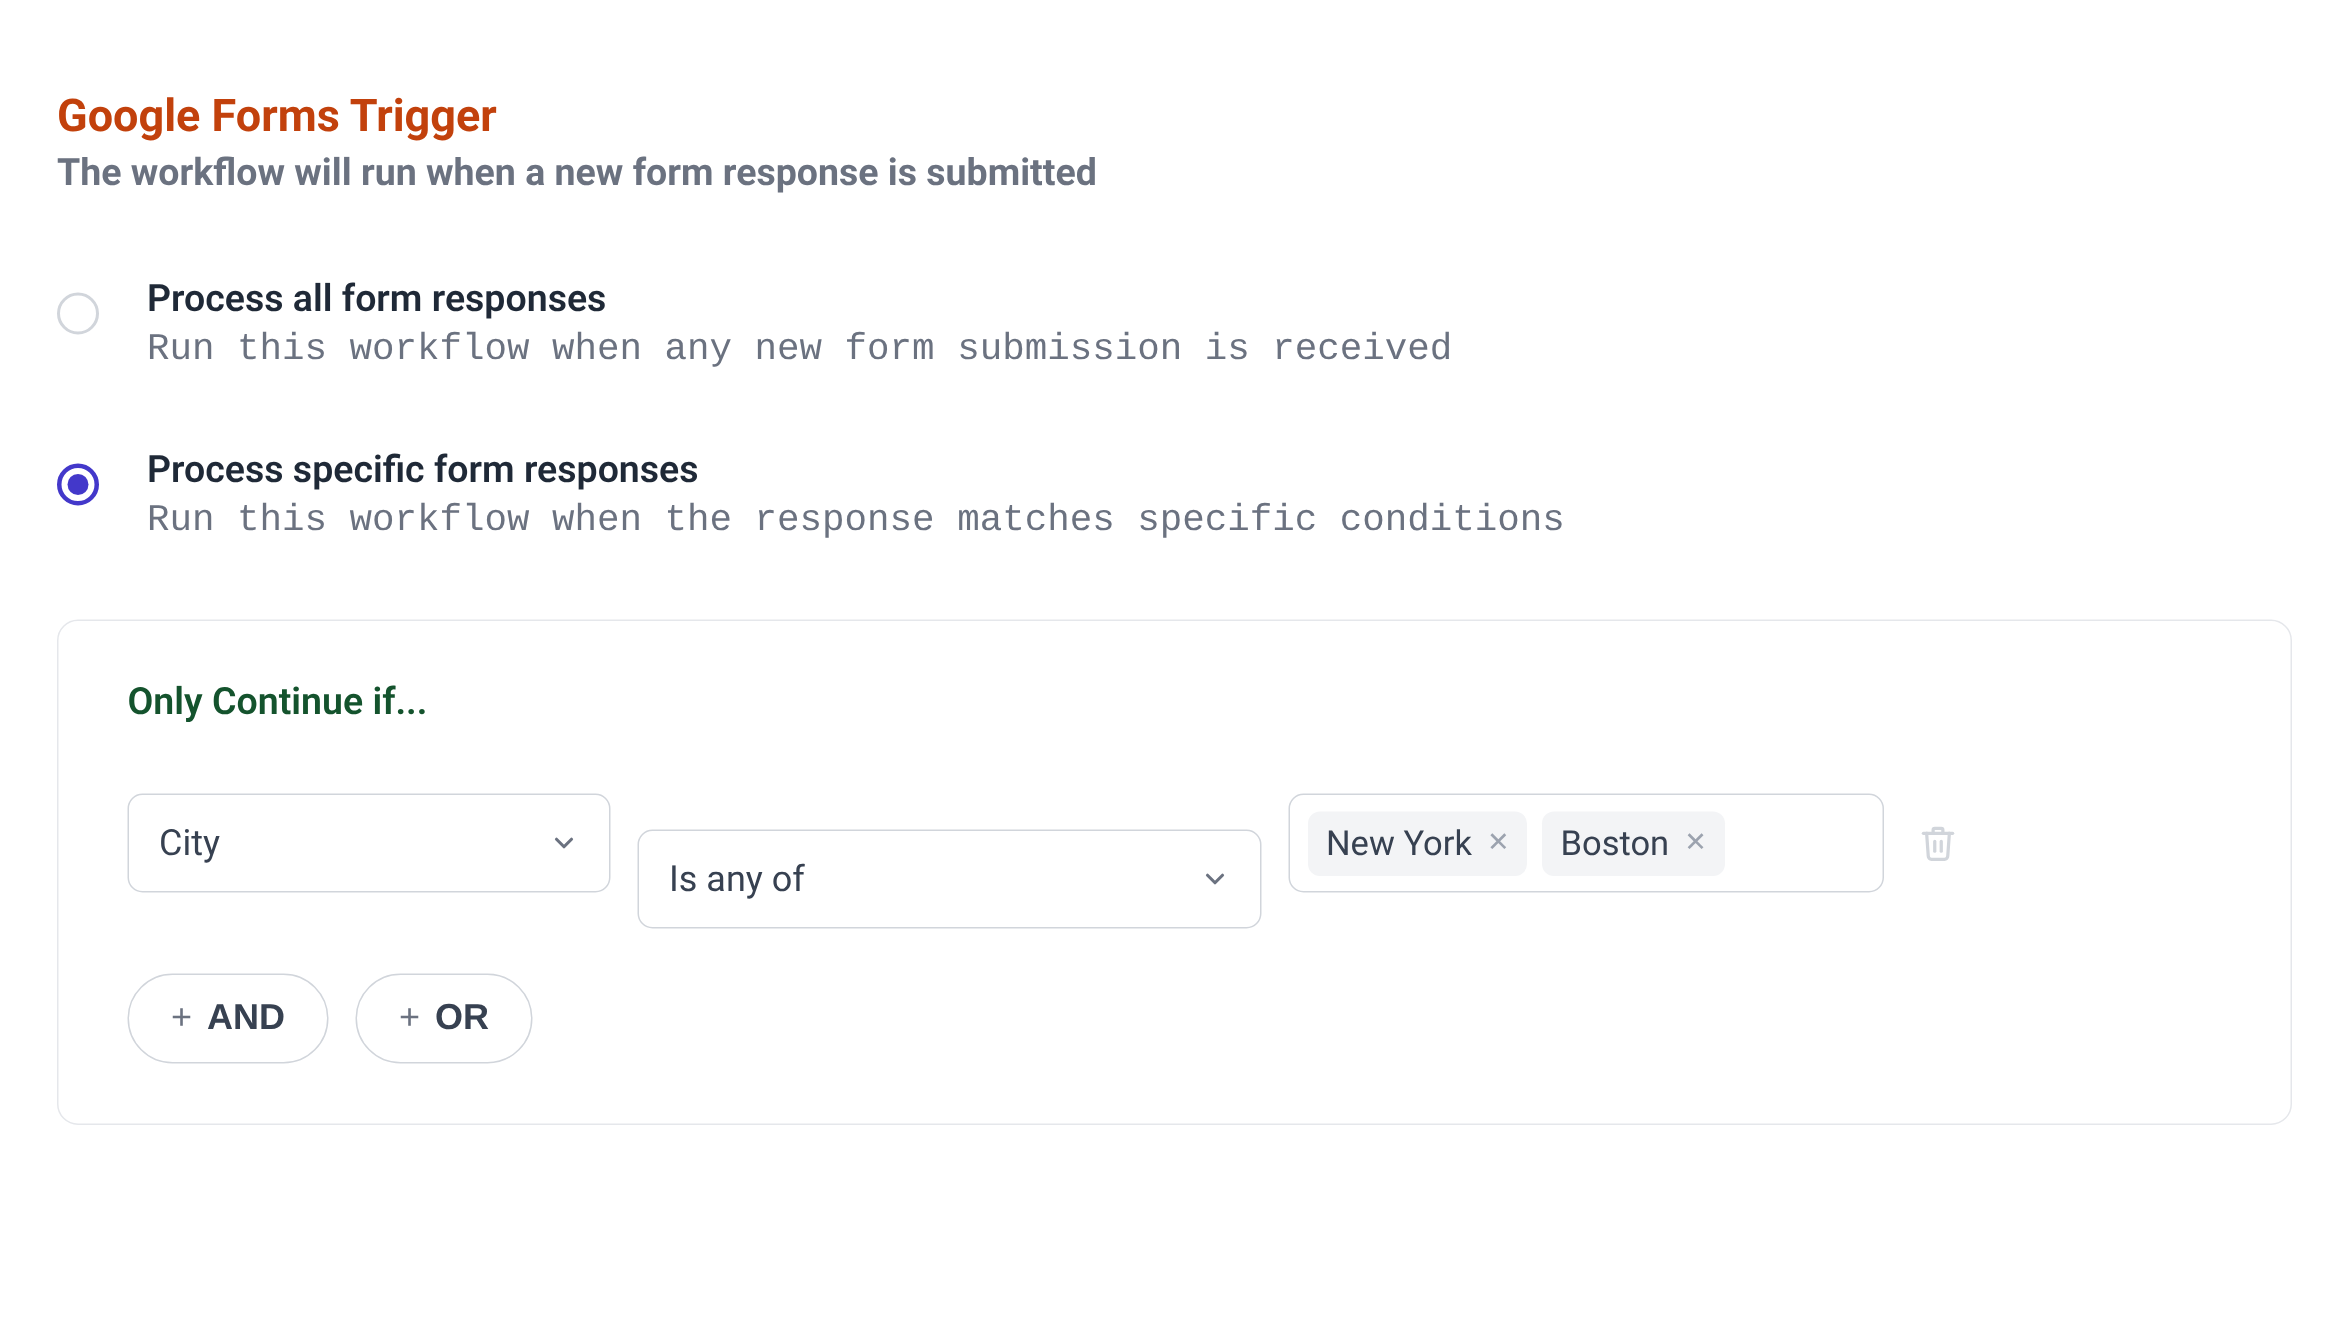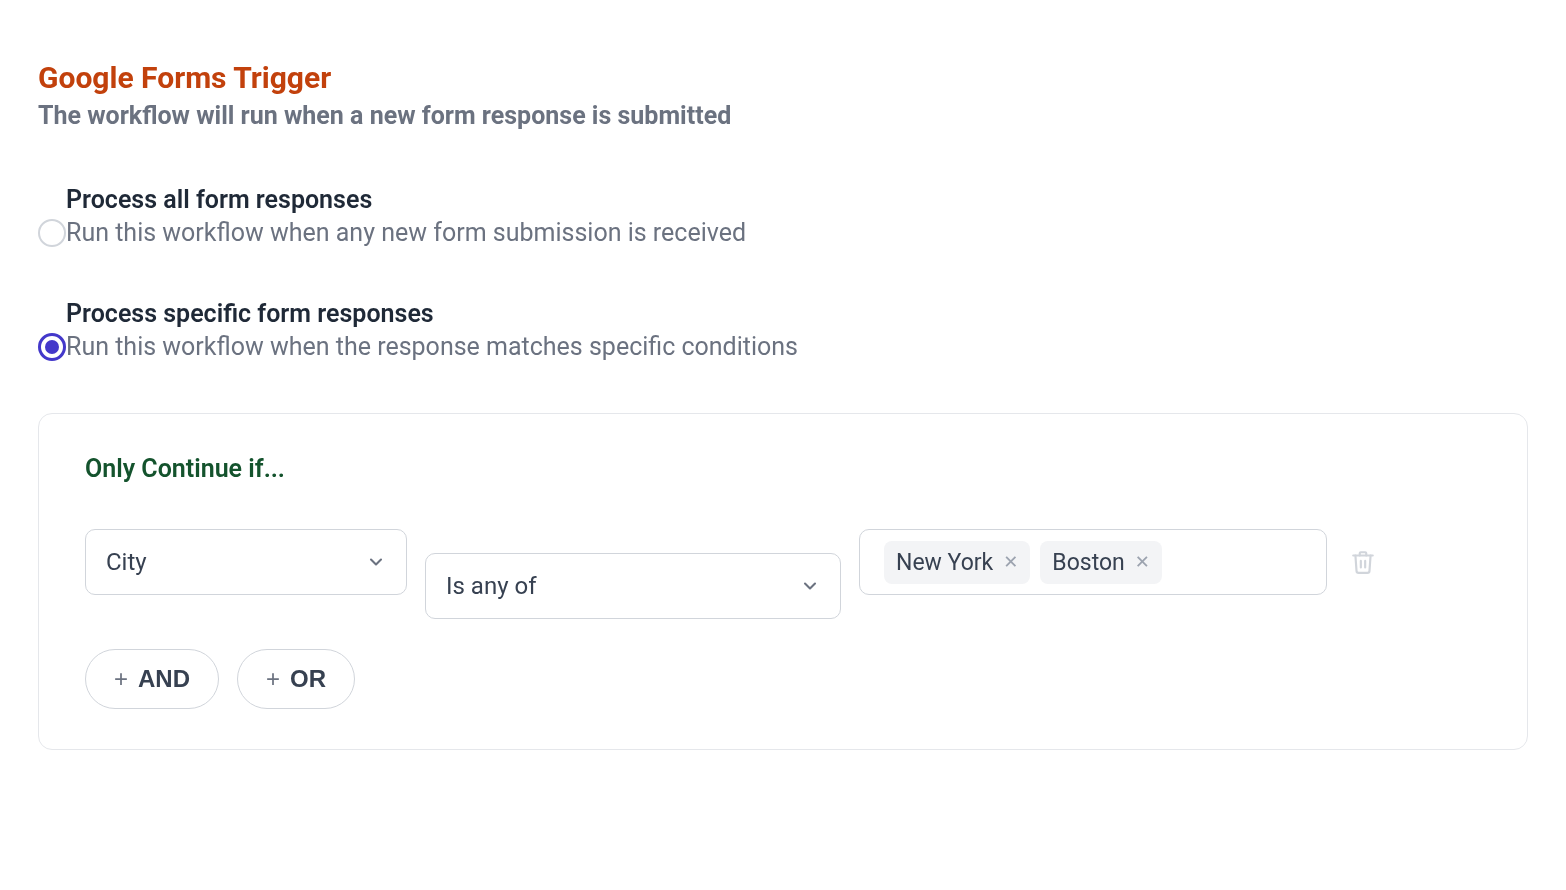--- a/index.html
+++ b/index.html
@@ -22,21 +22,22 @@
 }
 .page-subtitle {
   font-size: 25px;
   font-weight: 700;
   color: #6b7280;
   margin-bottom: 55px;
 }
 .radio-group { }
 .radio-option {
   display: flex;
-  align-items: flex-end;
+  align-items: flex-start;
+  gap: 32px;
   margin-bottom: 52px;
   cursor: pointer;
 }
 .radio-circle {
   width: 28px;
   height: 28px;
   border: 2px solid #d1d5db;
   border-radius: 50%;
   margin-top: 10px;
   flex: 0 0 auto;
@@ -58,20 +59,21 @@
 .radio-title {
   font-size: 25px;
   font-weight: 600;
   color: #1f2937;
   margin-bottom: 4px;
 }
 .radio-desc {
   font-size: 25px;
   font-weight: 400;
   color: #6b7280;
+  font-family: Liberation Mono, monospace;
 }
 .conditions-panel {
   border: 1px solid #e5e7eb;
   border-radius: 14px;
   padding: 40px 46px;
 }
 .conditions-title {
   font-size: 25px;
   font-weight: 600;
   color: #14532d;
@@ -101,23 +103,23 @@
 .chev {
   width: 20px; height: 20px;
   display: inline-flex; align-items: center; justify-content: center;
 }
 .tag-input {
   display: flex;
   align-items: center;
   height: 66px;
   border: 1px solid #d1d5db;
   border-radius: 10px;
-  padding: 0 24px;
+  padding: 0 12px;
   gap: 10px;
-  width: 468px;
+  width: 397px;
   background: #fff;
 }
 .tag {
   display: inline-flex;
   align-items: center;
   gap: 10px;
   background: #f3f4f6;
   border-radius: 8px;
   padding: 8px 12px;
   font-size: 23px;

